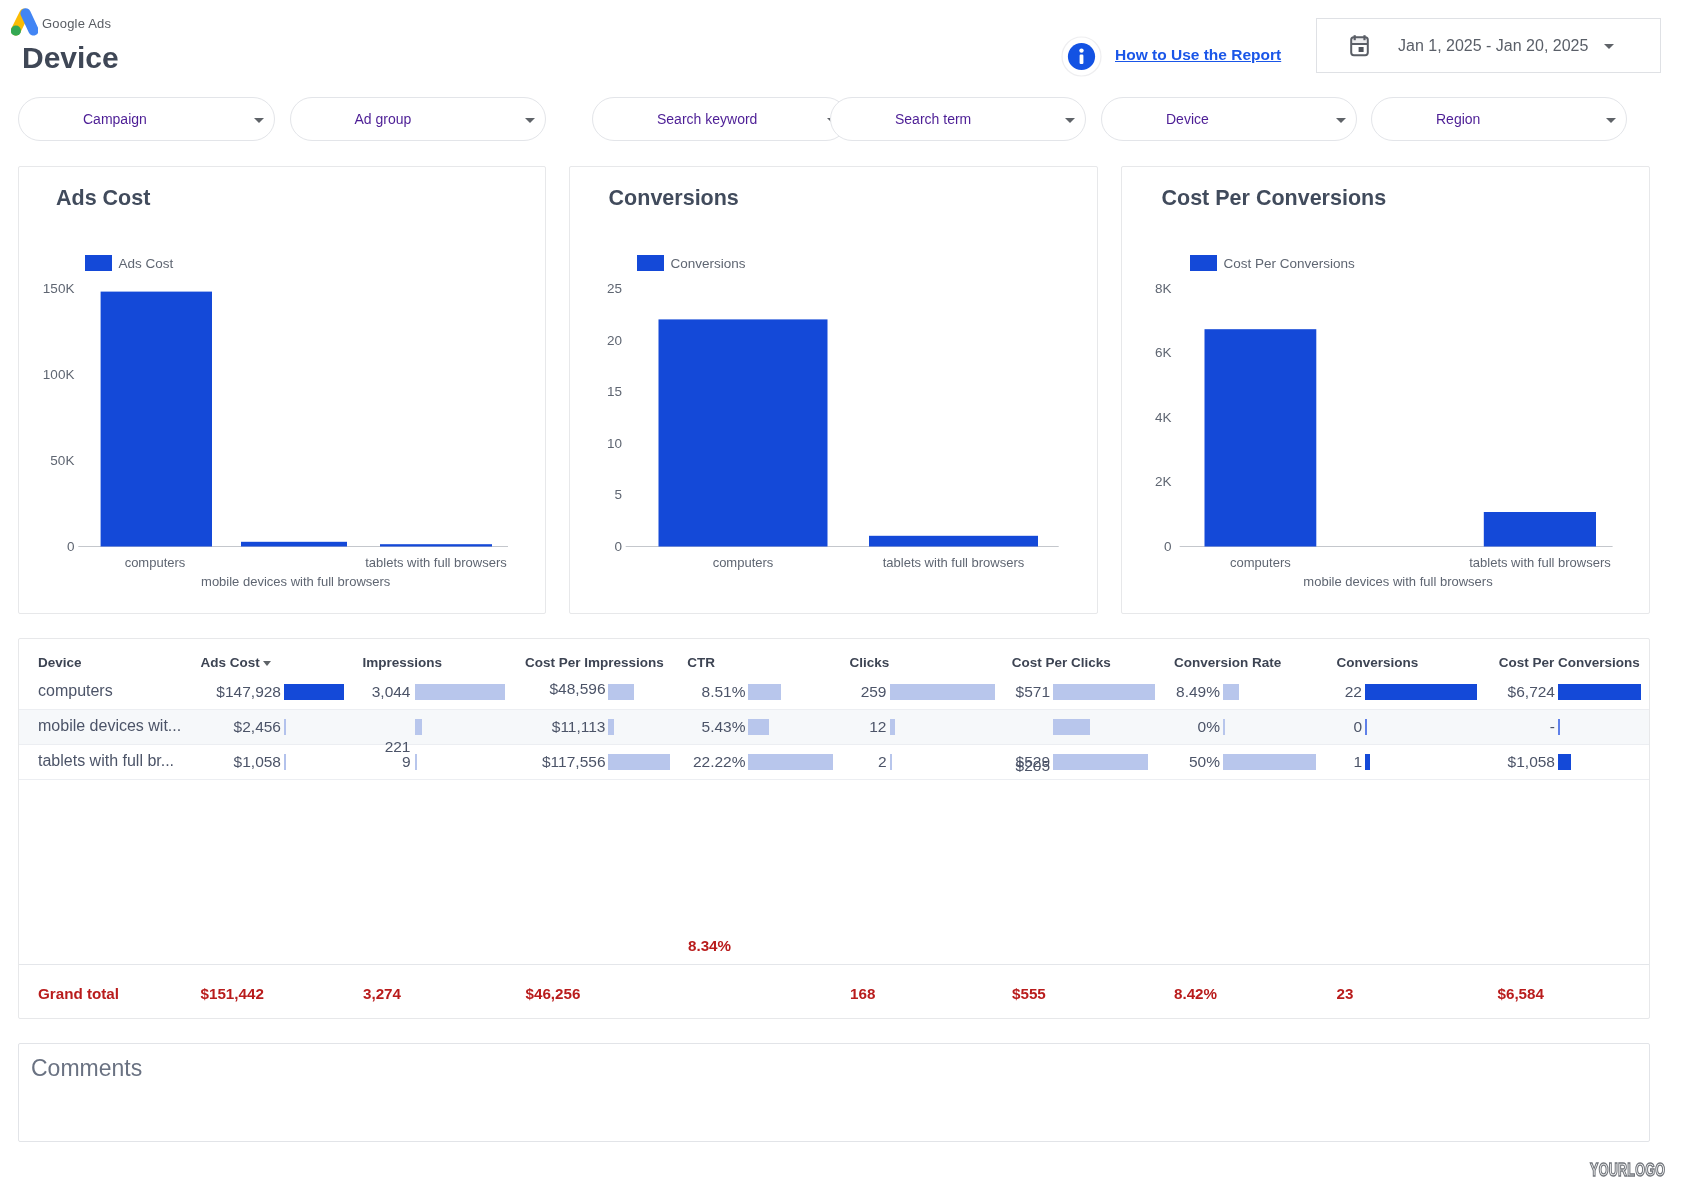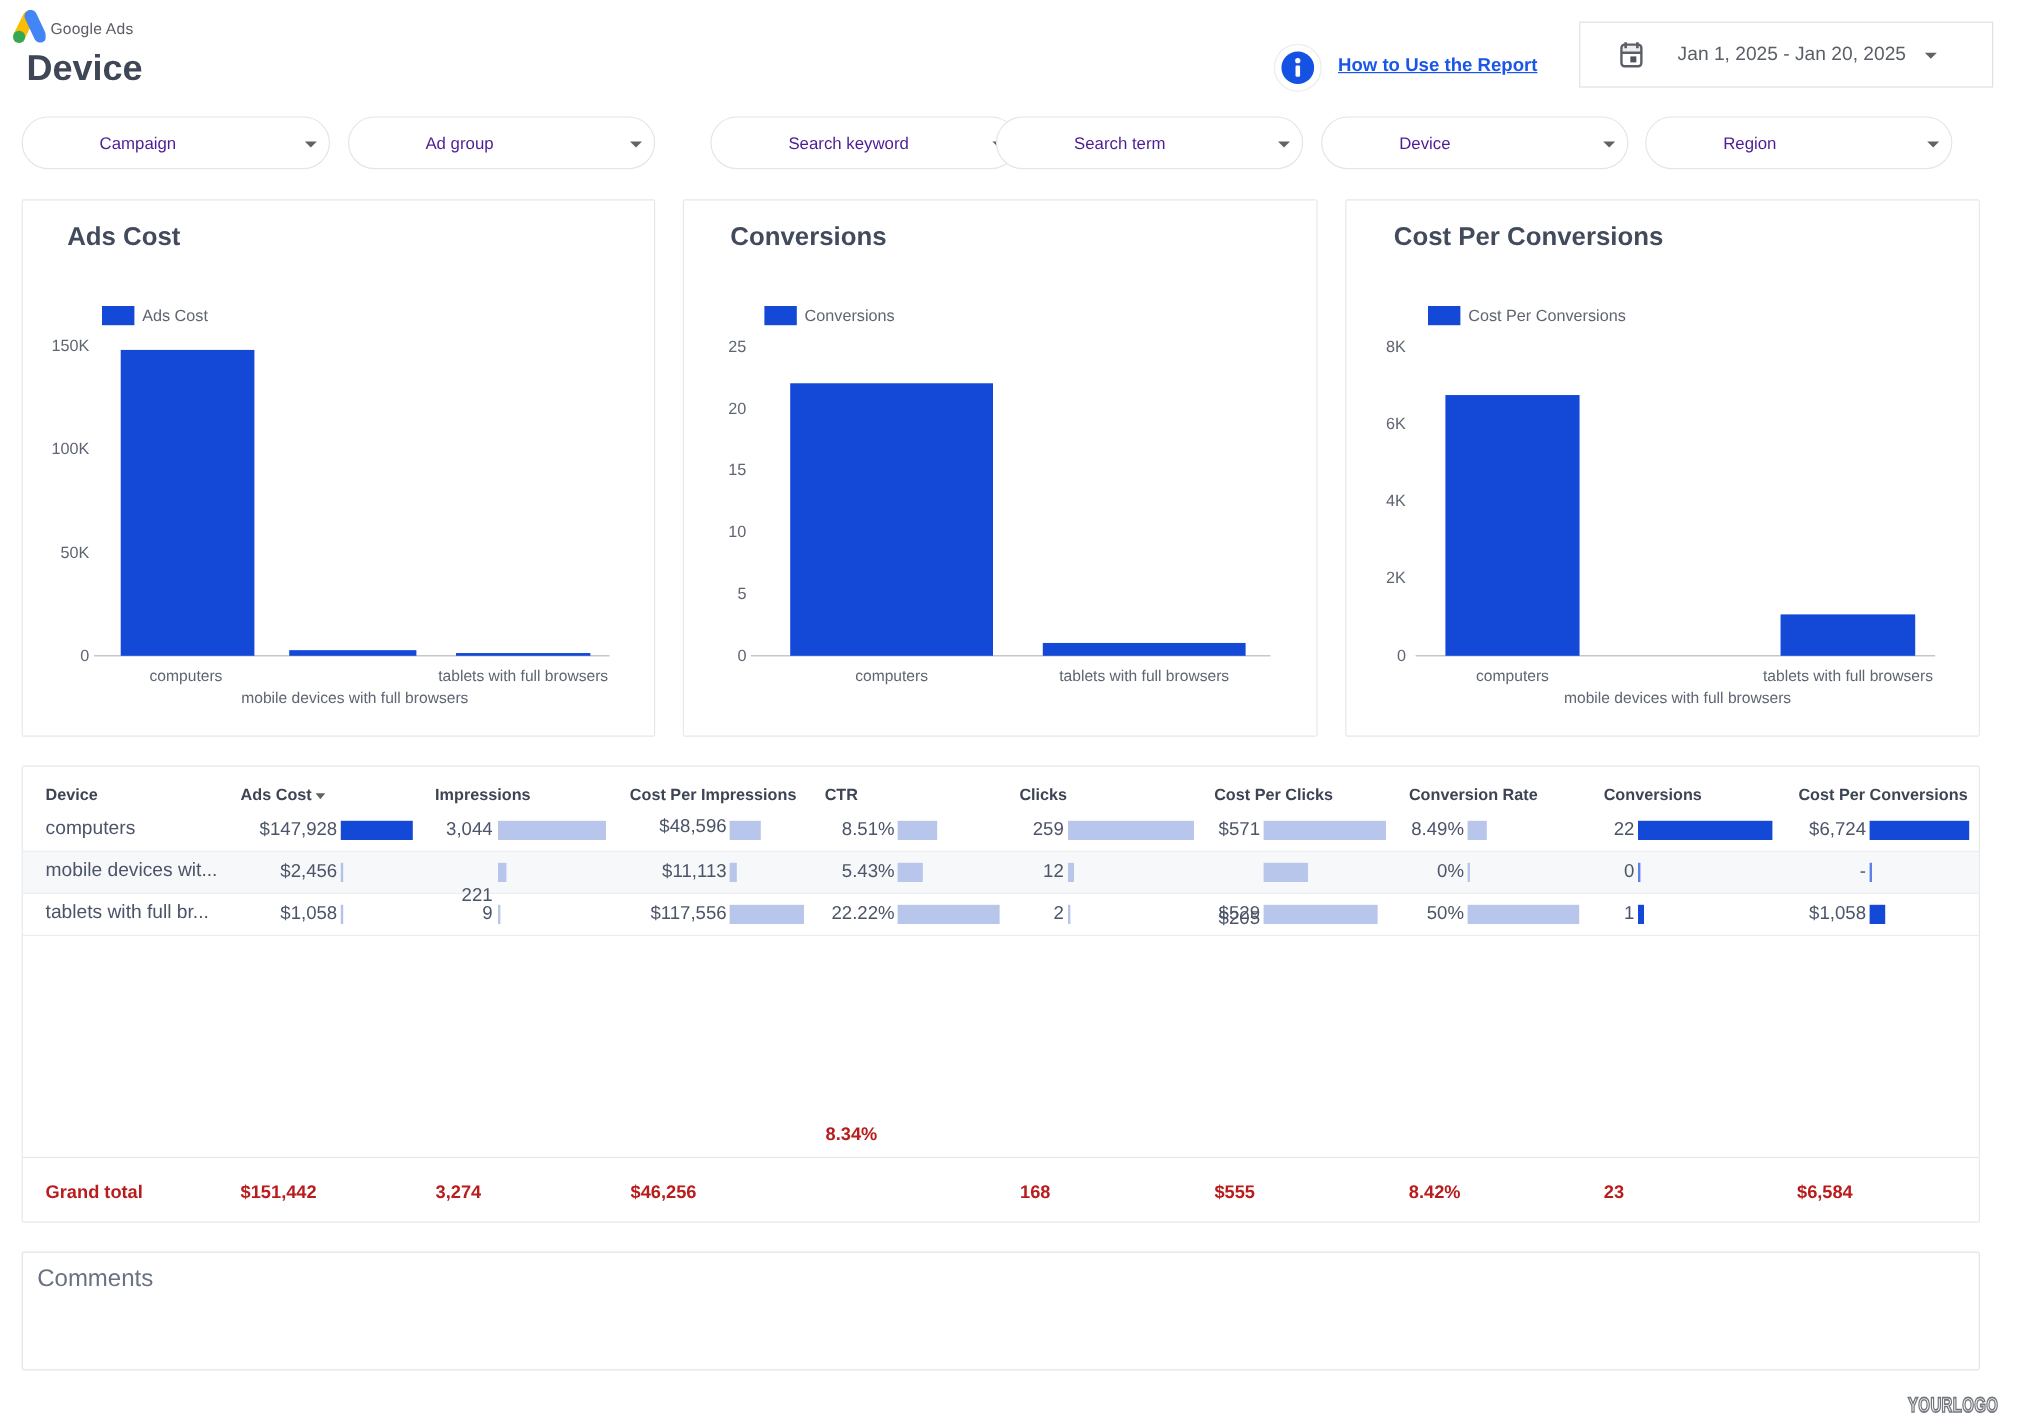--- a/index.html
+++ b/index.html
@@ -194,15 +194,15 @@
 <div class="gt" style="left:200.5px;top:985px;">$151,442</div>
 <div class="gt" style="left:363px;top:985px;">3,274</div>
 <div class="gt" style="left:525.5px;top:985px;">$46,256</div>
 <div class="gt" style="left:688px;top:937px;">8.34%</div>
 <div class="gt" style="left:850px;top:985px;">168</div>
 <div class="gt" style="left:1012px;top:985px;">$555</div>
 <div class="gt" style="left:1174px;top:985px;">8.42%</div>
 <div class="gt" style="left:1336.5px;top:985px;">23</div>
 <div class="gt" style="left:1497.5px;top:985px;">$6,584</div>
 <div class="abs" style="left:18px;top:1043px;width:1632px;height:99px;border:1px solid #e2e4e8;border-radius:2px;background:#fff;">
-<div class="abs" style="left:12px;top:11px;font-size:20px;color:#6a7282;">Comments</div>
+<div class="abs" style="left:12px;top:11px;font-size:23px;color:#6a7282;">Comments</div>
 </div>
 <div class="abs" style="left:1590px;top:1161px;font-size:12.5px;font-weight:bold;letter-spacing:0.3px;color:#fff;-webkit-text-stroke:1px #73777d;transform:scaleY(1.4);transform-origin:top;">YOURLOGO</div>
 
 </body></html>

